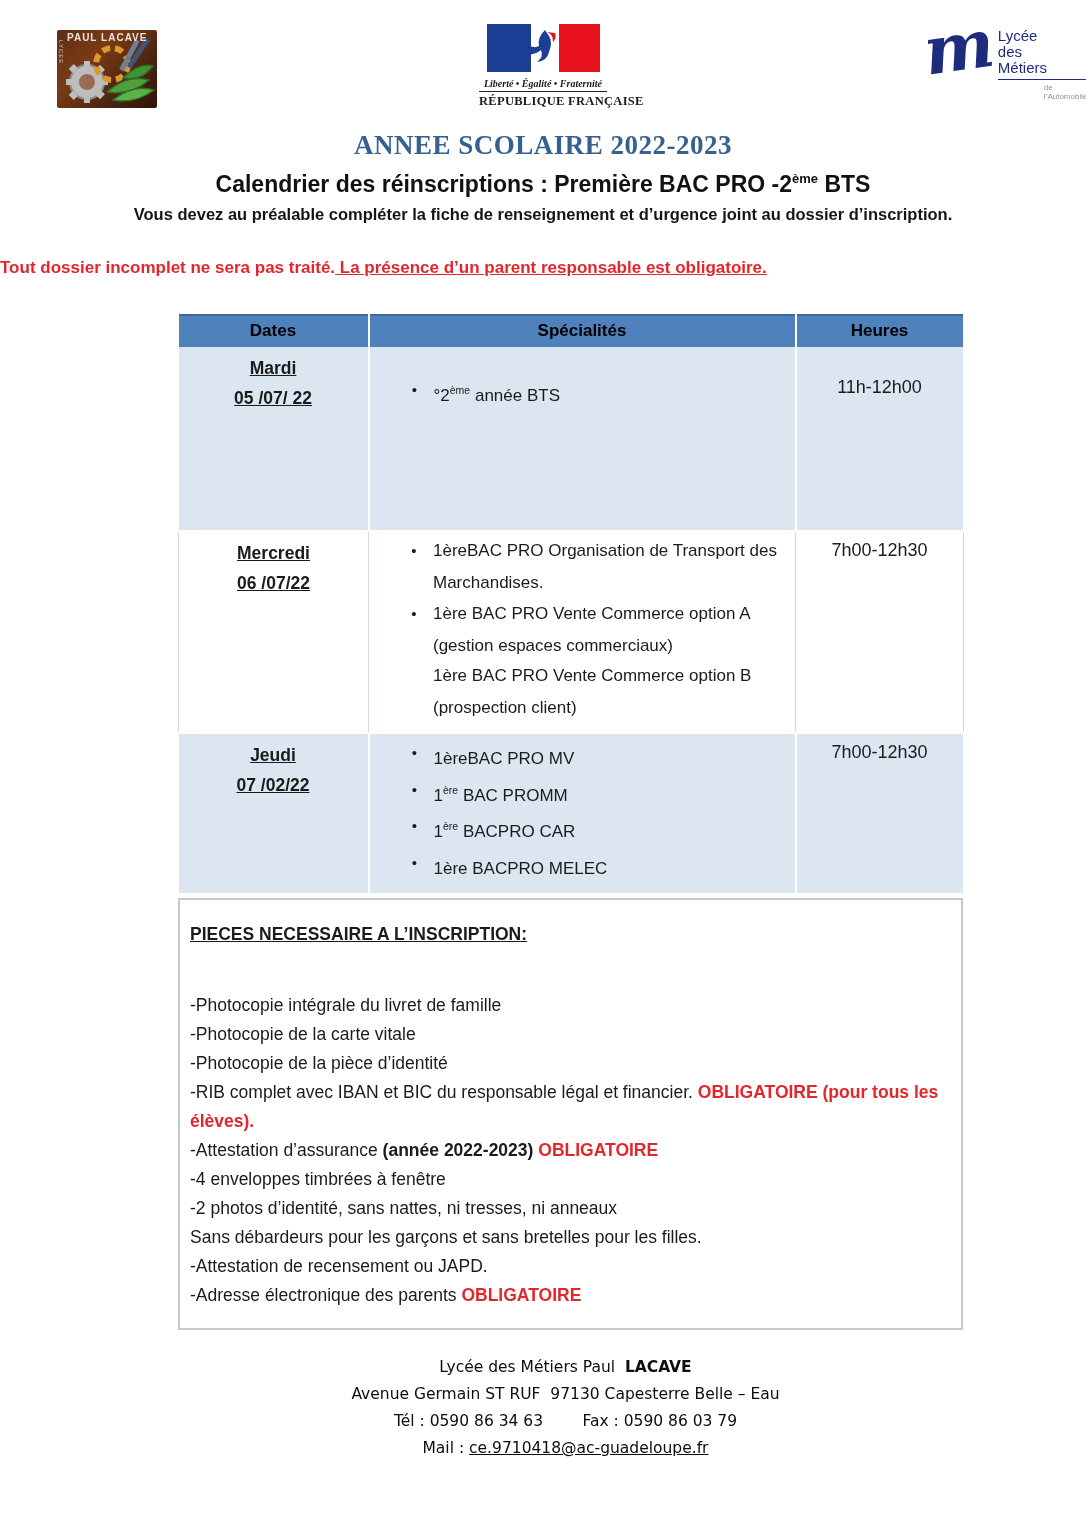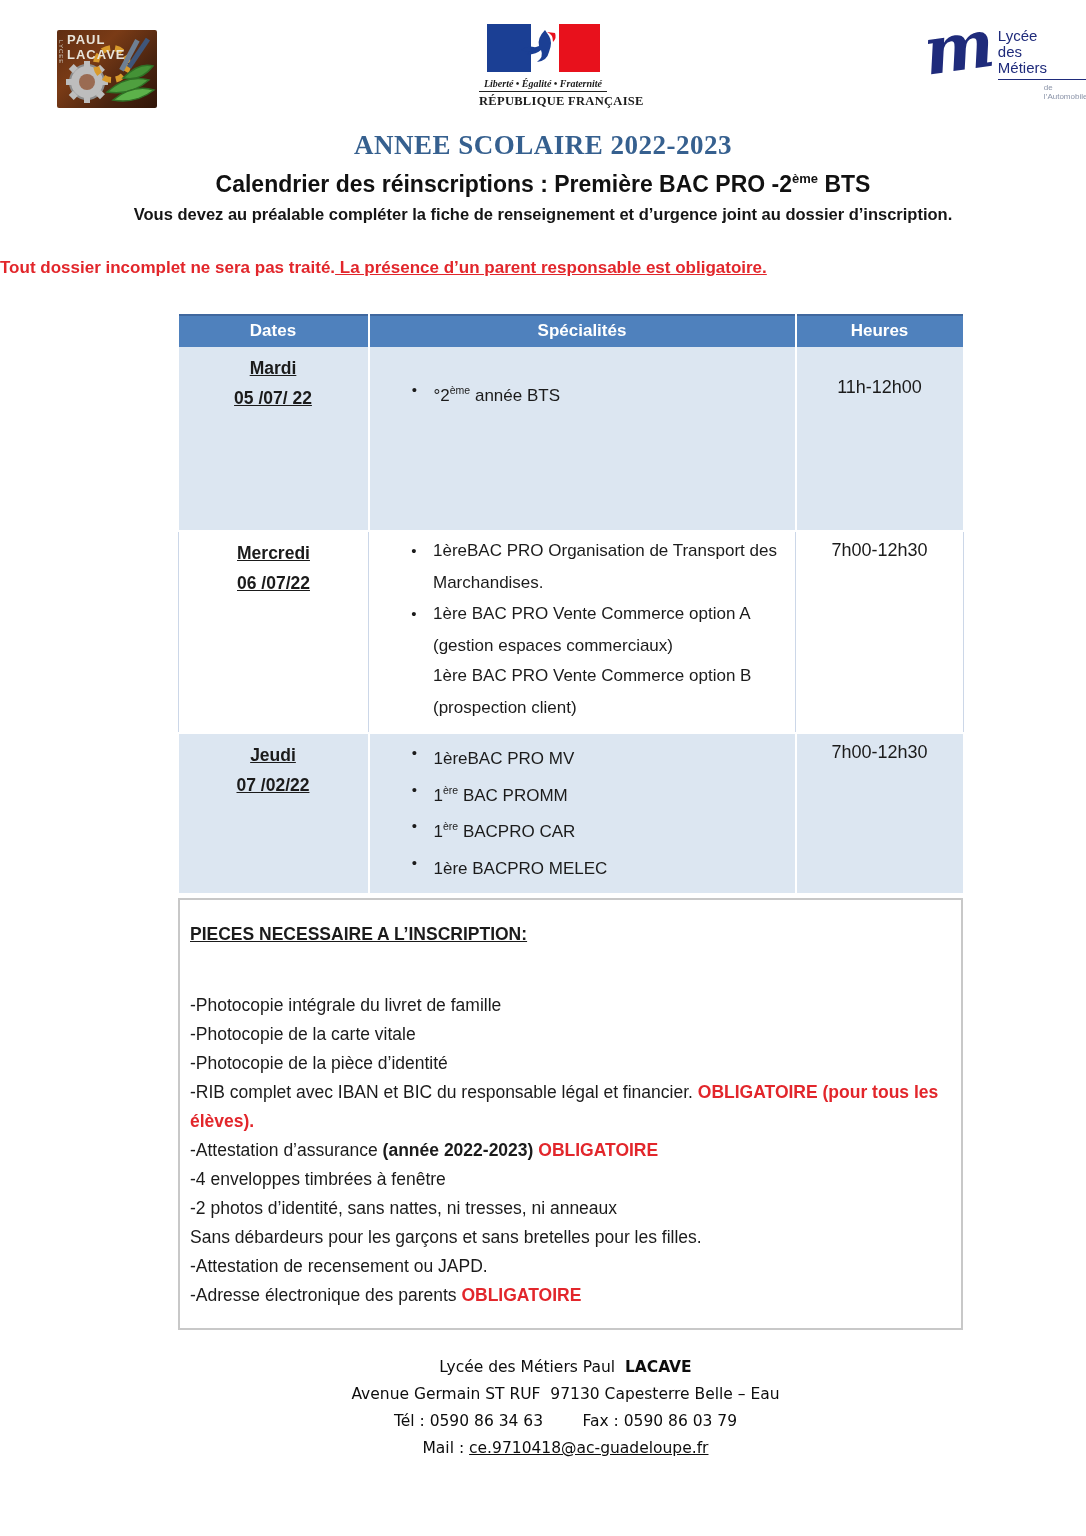--- a/index.html
+++ b/index.html
@@ -24,38 +24,38 @@
   .lm-wrap { display:flex; align-items:flex-start; }
   .lm-m { font-family:"DejaVu Serif", serif; font-style:italic; font-weight:bold;
           font-size:66px; line-height:58px; color:#1F2B7B; transform:rotate(-8deg); margin-right:4px; }
   .lm-text { border-bottom:1.5px solid #1F2B7B; padding-bottom:3px; padding-top:10px;}
   .lm-text div { color:#1F2B7B; font-size:15px; line-height:16px; font-weight:400; }
   .lm-sub { color:#8a93a8; font-size:8px; margin-top:3px; margin-left:2px;padding-left:44px;}
 
   
   .pl-box { width:100px; height:78px; position:relative; border-radius:2px; overflow:hidden;
             background:linear-gradient(135deg,#5f2d12 0%,#7a3b16 35%,#4a2410 70%,#301508 100%); }
-  .pl-top { position:absolute; top:2px; left:10px; right:2px; color:#e8e4da; font-size:13px;
+  .pl-top { position:absolute; top:2px; left:10px; right:2px; color:#e8e4da; font-size:10px;
             font-weight:bold; letter-spacing:1px; }
   .pl-side { position:absolute; top:10px; left:1px; color:#cfc8bc; font-size:6px;
              writing-mode:vertical-rl; letter-spacing:1px; }
 
   
   .school-year { text-align:center; font-family:"Liberation Serif", serif; font-weight:bold;
                  font-size:27px; color:#36608F; margin-top:14px; letter-spacing:.5px; }
   .calendar-title { text-align:center; font-weight:bold; font-size:23px; margin-top:10px; color:#111; }
   .calendar-title sup { font-size:13px; }
   .instruction { text-align:center; font-weight:bold; font-size:16.5px; margin-top:7px; color:#151515; }
   .warning { text-align:left; font-weight:bold; font-size:17px; margin-top:34px; color:#E2262B; }
   .warning .ul { text-decoration:underline; }
 
   
   .cal-table { margin:36px 0 0 178px; width:785px; border-collapse:collapse; table-layout:fixed; }
   .cal-table th {
-    background:#4F81BD; color:#ffffff; font-size:17px; font-weight:bold; height:33px;
+    background:#4F81BD; color:#000000; font-size:17px; font-weight:bold; height:33px;
     border-right:2px solid #fff; border-top:3px solid #3c61921; vertical-align:middle;
     box-shadow: inset 0 2px 0 #40689e;
   }
   .cal-table td { vertical-align:top; border-right:2px solid #ffffff; border-bottom:2px solid #ffffff; }
   .row-blue td { background:#DCE6F1; }
   .row-white td { background:#ffffff; border-left:1px solid #ccd7e8; border-right:1px solid #ccd7e8; }
   .cell-dates { text-align:center; font-weight:bold; font-size:17.5px; padding-top:6px; line-height:30px; }
   .cell-dates span { display:block; text-decoration:underline; white-space:pre-wrap; }
   .cell-spec { padding:6px 14px 6px 26px; }
   .cell-hours { text-align:center; font-size:18px; padding-top:8px; }

